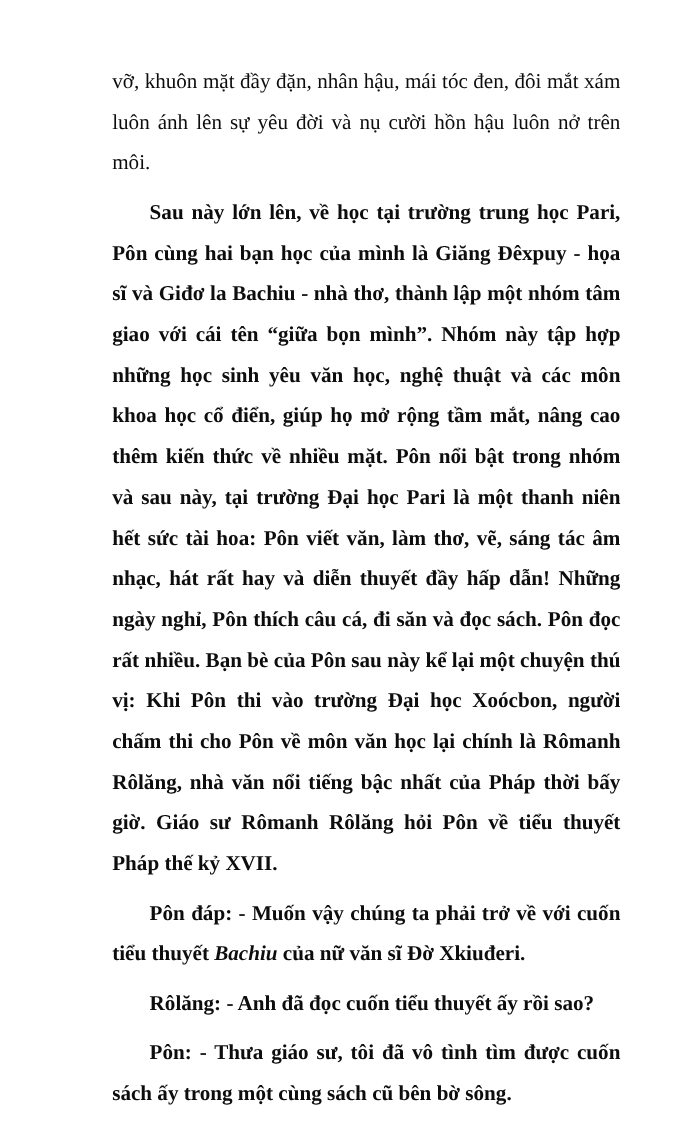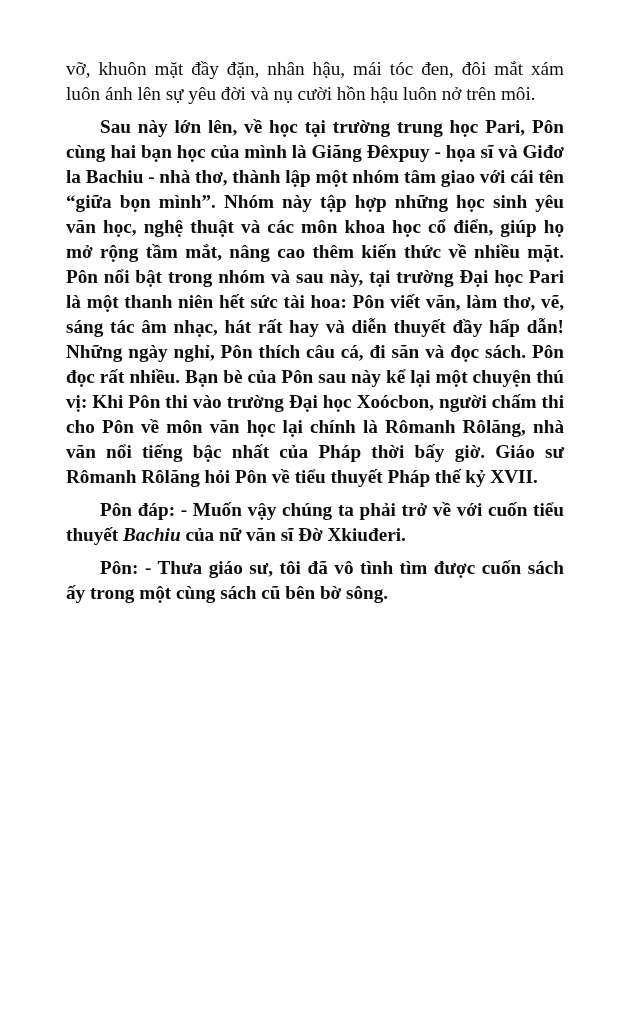--- a/index.html
+++ b/index.html
@@ -17,23 +17,24 @@
   .page {
     position: relative;
     width: 630px;
     height: 1024px;
     box-sizing: border-box;
     padding: 56px 66px 0 66px;
     background: #ffffff;
   }
   .body-text {
     font-size: 19.2px;
-    line-height: 25px;
+    line-height: 37px;
     text-align: justify;
     text-justify: inter-word;
+    margin-left: 36px;
   }
   .para {
     margin: 0;
     text-indent: 0;
   }
   .para + .para {
     margin-top: 0;
     font-weight: bold;
   }
   .para.indent {
@@ -61,18 +62,19 @@
 
 <div class="page">
   <div class="body-text">
 
     <p class="para">vỡ, khuôn mặt đầy đặn, nhân hậu, mái tóc đen, đôi mắt xám luôn ánh lên sự yêu đời và nụ cười hồn hậu luôn nở trên môi.</p>
 
     <p class="para indent gap">Sau này lớn lên, về học tại trường trung học Pari, Pôn cùng hai bạn học của mình là Giăng Đêxpuy - họa sĩ và Giđơ la Bachiu - nhà thơ, thành lập một nhóm tâm giao với cái tên “giữa bọn mình”. Nhóm này tập hợp những học sinh yêu văn học, nghệ thuật và các môn khoa học cổ điển, giúp họ mở rộng tầm mắt, nâng cao thêm kiến thức về nhiều mặt. Pôn nổi bật trong nhóm và sau này, tại trường Đại học Pari là một thanh niên hết sức tài hoa: Pôn viết văn, làm thơ, vẽ, sáng tác âm nhạc, hát rất hay và diễn thuyết đầy hấp dẫn! Những ngày nghỉ, Pôn thích câu cá, đi săn và đọc sách. Pôn đọc rất nhiều. Bạn bè của Pôn sau này kể lại một chuyện thú vị: Khi Pôn thi vào trường Đại học Xoócbon, người chấm thi cho Pôn về môn văn học lại chính là Rômanh Rôlăng, nhà văn nổi tiếng bậc nhất của Pháp thời bấy giờ. Giáo sư Rômanh Rôlăng hỏi Pôn về tiểu thuyết Pháp thế kỷ XVII.</p>
 
     <p class="para indent gap"><span>Pôn đáp: - Muốn vậy chúng ta phải trở về với cuốn tiểu thuyết </span><span class="italic">Bachiu</span><span> của nữ văn sĩ Đờ Xkiuđeri.</span></p>
 
+    <p class="para indent gap">Rôlăng: - Anh đã đọc cuốn tiểu thuyết ấy rồi sao?</p>
 
     <p class="para indent gap">Pôn: - Thưa giáo sư, tôi đã vô tình tìm được cuốn sách ấy trong một cùng sách cũ bên bờ sông.</p>
 
   </div>
 
 </div>
 
 </body></html>

